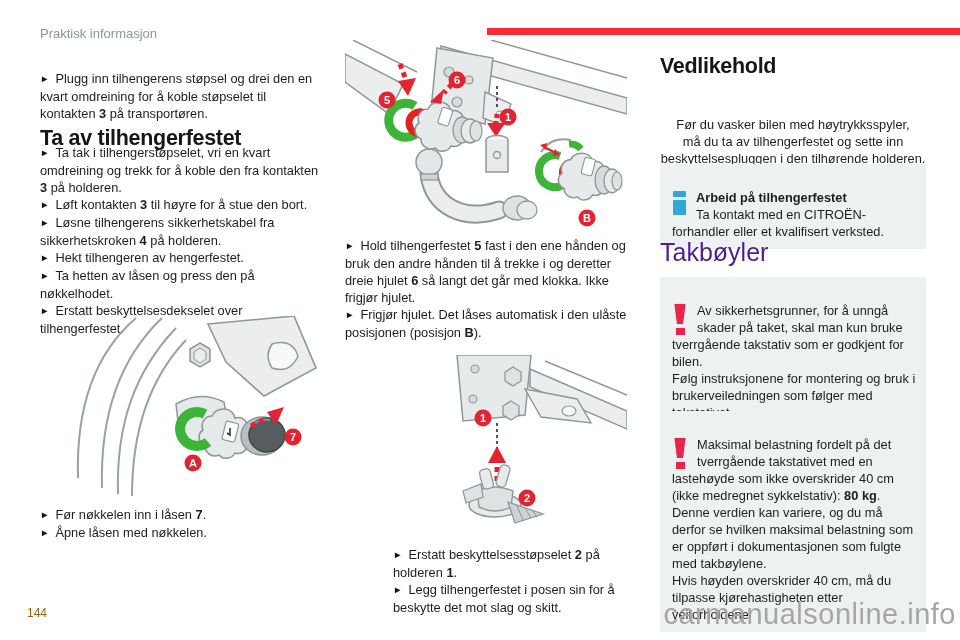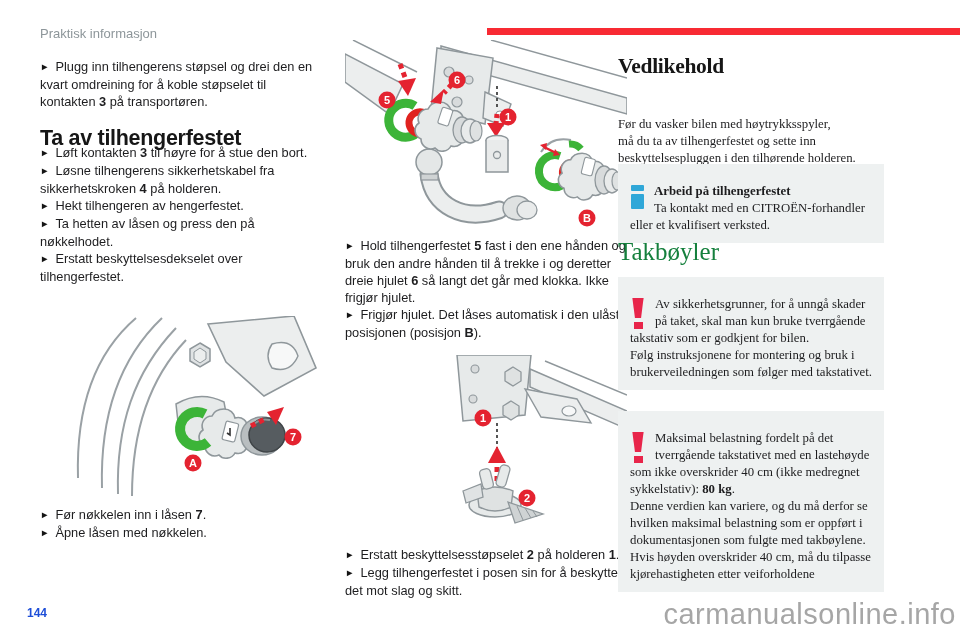--- a/index.html
+++ b/index.html
@@ -7,64 +7,65 @@
         font-family:"Liberation Sans",sans-serif;color:#1d1d1f;font-size:12.8px;line-height:17px;}
   .col{position:absolute;}
   .blk{position:absolute;left:0;right:0;}
 
   
   .runhead{position:absolute;left:40px;top:25px;font-size:13px;color:#8d969a;}
   .redbar{position:absolute;left:487px;top:28px;width:473px;height:7px;}
 
   
   .h1{font-size:21.5px;line-height:24px;font-weight:700;letter-spacing:-0.3px;color:#161616;}
-  .h2light{font-size:25px;line-height:28px;font-weight:400;color:#15803d;}
+  .h2light{font-size:25px;line-height:28px;font-weight:400;color:#4c1d95;}
 
   
   .bullet{margin:0 0 0 0;}
   .marker{font-size:9.5px;margin-right:6px;position:relative;top:-1.5px;color:#141414;}
   b{font-weight:700;}
   .pre{white-space:pre-line;}
 
   
-  .box{background:#eef1f1;padding:19px 10px 9px 12px;}
+  .box{background:#eef1f1;padding:25px 10px 9px 12px;}
   .box .btitle{font-weight:700;}
   .info-icon{float:left;width:13px;height:25px;margin:2px 10px 2px 1px;}
   .info-icon .dot{width:13px;height:6px;background:#2fa7d8;border-radius:1px;}
   .info-icon .bar{width:13px;height:15px;background:#2fa7d8;border-radius:1px;margin-top:3px;}
   .warn-icon{float:left;width:14px;height:30px;margin:2px 10px 0 1px;}
   .warn-icon .bar{width:14px;height:20px;background:#e8254a;
       clip-path:polygon(10% 0,90% 0,72% 100%,28% 100%);}
   .warn-icon .dot{width:9px;height:7px;background:#e8254a;margin:4px auto 0;}
 
   
   .fig{position:absolute;}
   .figlabel{position:absolute;width:17px;height:17px;border-radius:50%;background:#e42330;
       color:#fff;font-weight:700;font-size:11px;line-height:17px;text-align:center;
       transform:translate(-50%,-50%);}
   svg{display:block;}
 
   
-  .pagenum{position:absolute;left:27px;top:605px;font-size:12px;font-weight:700;color:#1d4ed8;}
+  .pagenum{position:absolute;left:27px;top:605px;font-size:12px;font-weight:400;color:#a16207;}
   .watermark{position:absolute;right:4px;top:598px;font-size:29px;line-height:32px;color:#a6a6a6;letter-spacing:0.5px;}
 </style>
 </head>
 <body>
 
 <div class="page">
 
   <div class="runhead">Praktisk informasjon</div>
   <div class="redbar" style="background:#f82a33;"></div>
 
   <div class="col" style="left:40px;top:58px;width:285px;height:580px;">
-    <div class="blk" style="top:0;">
+    <div class="blk" style="top:12px;">
       <div class="bullet"><span class="marker">►</span><span><span>Plugg inn tilhengerens støpsel og drei den en kvart omdreining for å koble støpselet til kontakten </span><b>3</b><span> på transportøren.</span></span></div>
     </div>
     <div class="blk h1" style="top:55px;margin-top:13px;">Ta av tilhengerfestet</div>
     <div class="blk" style="top:86px;">
+      <div class="bullet"><span class="marker">►</span><span><span>Ta tak i tilhengerstøpselet, vri en kvart omdreining og trekk for å koble den fra kontakten </span><b>3</b><span> på holderen.</span></span></div>
       <div class="bullet"><span class="marker">►</span><span><span>Løft kontakten </span><b>3</b><span> til høyre for å stue den bort.</span></span></div>
       <div class="bullet"><span class="marker">►</span><span><span>Løsne tilhengerens sikkerhetskabel fra sikkerhetskroken </span><b>4</b><span> på holderen.</span></span></div>
       <div class="bullet"><span class="marker">►</span><span><span>Hekt tilhengeren av hengerfestet.</span></span></div>
       <div class="bullet"><span class="marker">►</span><span><span>Ta hetten av låsen og press den på nøkkelhodet.</span></span></div>
       <div class="bullet"><span class="marker">►</span><span><span>Erstatt beskyttelsesdekselet over tilhengerfestet.</span></span></div>
     </div>
 
     <div class="fig" style="left:18px;top:258px;width:264px;height:182px;">
       <svg width="264" height="182" viewBox="0 0 264 182">
         <g fill="none" stroke="#9aa1a5" stroke-width="2">
@@ -200,29 +201,29 @@
         <g stroke="#8f979b" stroke-width="1">
           <line x1="172" y1="151" x2="178" y2="165"></line>
             <line x1="180" y1="153" x2="186" y2="163"></line>
             <line x1="188" y1="156" x2="192" y2="162"></line>
         </g>
       </svg>
       <span class="figlabel" style="left:138px;top:63px;">1</span>
       <span class="figlabel" style="left:182px;top:143px;">2</span>
     </div>
 
-    <div class="blk" style="top:506px;">
+    <div class="blk" style="top:506px;margin-left:48px;">
       <div class="bullet"><span class="marker">►</span><span><span>Erstatt beskyttelsesstøpselet </span><b>2</b><span> på holderen </span><b>1</b><span>.</span></span></div>
       <div class="bullet"><span class="marker">►</span><span><span>Legg tilhengerfestet i posen sin for å beskytte det mot slag og skitt.</span></span></div>
     </div>
   </div>
 
-  <div class="col" style="left:618px;top:44px;width:266px;height:590px;font-family:Liberation Serif, serif;">
+  <div class="col" style="left:660px;top:44px;width:266px;height:590px;">
     <div class="blk h1" style="top:10px;">Vedlikehold</div>
-    <div class="blk pre" style="top:72px;">Før du vasker bilen med høytrykksspyler,
+    <div class="blk pre" style="top:72px;text-align:center;">Før du vasker bilen med høytrykksspyler,
 må du ta av tilhengerfestet og sette inn beskyttelsespluggen i den tilhørende holderen.</div>
 
     <div class="blk box" style="top:120px;">
       <div class="info-icon">
           <div class="dot"></div>
           <div class="bar"></div>
         </div>
       <span class="btitle">Arbeid på tilhengerfestet</span><br>
       <span>Ta kontakt med en CITROËN-forhandler eller et kvalifisert verksted.</span>
     </div>

